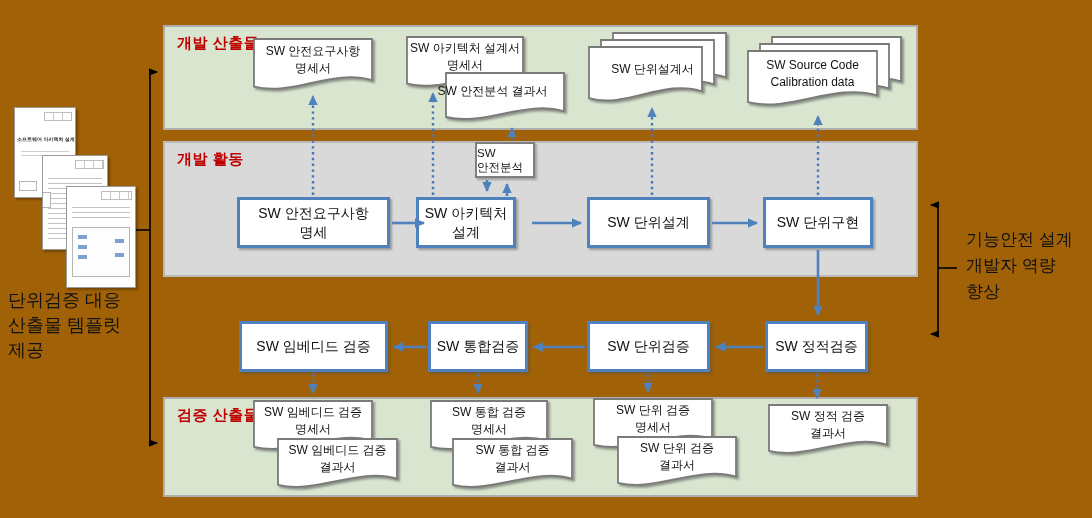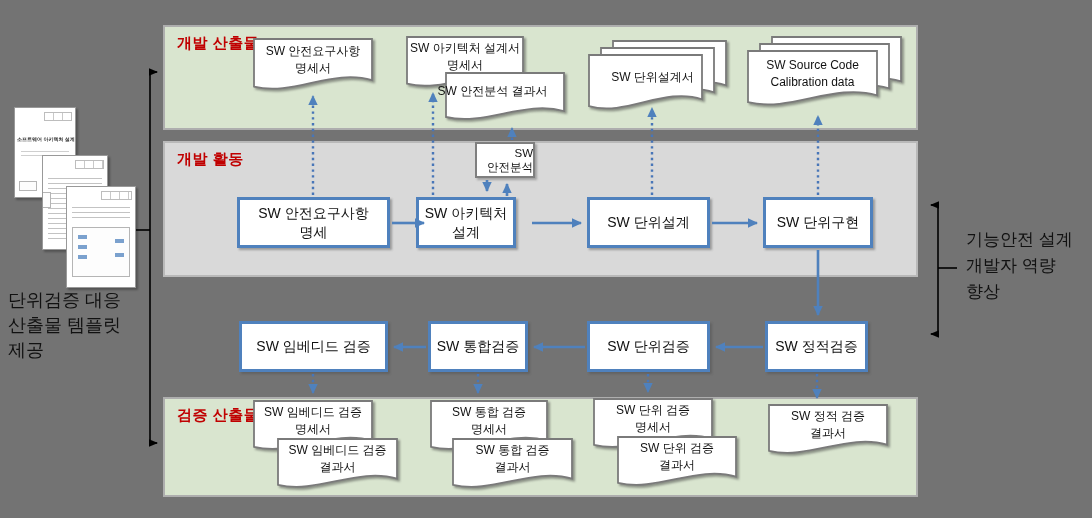--- a/index.html
+++ b/index.html
@@ -1,34 +1,34 @@
 <!DOCTYPE html>
 <html><head>
 <meta charset="utf-8">
 <style>
   * { box-sizing: border-box; margin: 0; padding: 0; }
   html,body { background:#fff; }
   #canvas {
-    position: relative; width: 1092px; height: 518px; background: #737373;
+    position: relative; width: 1092px; height: 518px; background: #a16207;
     font-family: "Liberation Sans", "DejaVu Sans", sans-serif; overflow: hidden; color:#111;
   }
   .band { position: absolute; left: 163px; width: 755px; border: 2px solid #aeaeae; }
   .band.green { background: #d9e5cf; }
   .band.gray  { background: #d9d9d9; border-color: #b9b9b9; }
   .band-label { position: absolute; top: 7px; left: 12px; font-size: 15px; font-weight: bold; color: #c00000; letter-spacing: .5px; }
   .abox {
     position: absolute; background: #fff; border: 3px solid #4f81bd;
     box-shadow: 2px 2px 2px rgba(80,80,80,.45);
     display: flex; flex-direction: column; justify-content: center; align-items: center;
     font-size: 14px; line-height: 19px; text-align: center; white-space: nowrap;
   }
   .sbox {
     position: absolute; background: #fff; border: 2px solid #7f7f7f;
     box-shadow: 2px 2px 2px rgba(80,80,80,.4);
-    display: flex; flex-direction: column; justify-content: center; align-items: flex-end;
+    display: flex; flex-direction: column; justify-content: center; align-items: flex-start;
     font-size: 11.5px; line-height: 14px; text-align: center;
   }
   .doc { position: absolute; }
   .doc svg { position: absolute; left: 0; top: 0; overflow: visible;
              filter: drop-shadow(2.5px 2.5px 1px rgba(60,60,60,.5)); }
   .doc-label {
     position: absolute; left: 2px; right: 2px; top: 1px; bottom: 12px;
     display: flex; flex-direction: column; justify-content: center; align-items: center;
     font-size: 12px; line-height: 17px; text-align: center; white-space: nowrap;
   }
@@ -117,21 +117,21 @@
       </div>
   </div>
   <div class="doc" style="left:445px;top:72px;width:95px;height:50px">
     <svg width="120" height="50" viewBox="0 0 120 50">
         <path d="M1 1 L119 1 L119 39 C 79.2 28.000000000000004, 40.800000000000004 54, 1 45 Z" fill="#ffffff" stroke="#7a7a7a" stroke-width="1.8"></path>
       </svg>
     <div class="doc-label">
         <div class="line">SW 안전분석 결과서</div>
       </div>
   </div>
-  <div class="doc" style="left:588px;top:54px;width:129px;height:58px">
+  <div class="doc" style="left:588px;top:46px;width:129px;height:58px">
     <svg width="115" height="58" viewBox="0 0 115 58">
         <path d="M25 -13 L138 -13 L138 31.240000000000002 C 99.9 18.480000000000004, 63.1 48.64, 25 38.2 Z" fill="#ffffff" stroke="#7a7a7a" stroke-width="1.8"></path>
         <path d="M13 -6 L126 -6 L126 38.24 C 87.9 25.480000000000004, 51.1 55.64, 13 45.2 Z" fill="#ffffff" stroke="#7a7a7a" stroke-width="1.8"></path>
         <path d="M1 1 L114 1 L114 45.24 C 75.9 32.480000000000004, 39.1 62.64, 1 52.2 Z" fill="#ffffff" stroke="#7a7a7a" stroke-width="1.8"></path>
       </svg>
     <div class="doc-label">
         <div class="line">SW 단위설계서</div>
       </div>
   </div>
   <div class="doc" style="left:747px;top:50px;width:131px;height:58px">

